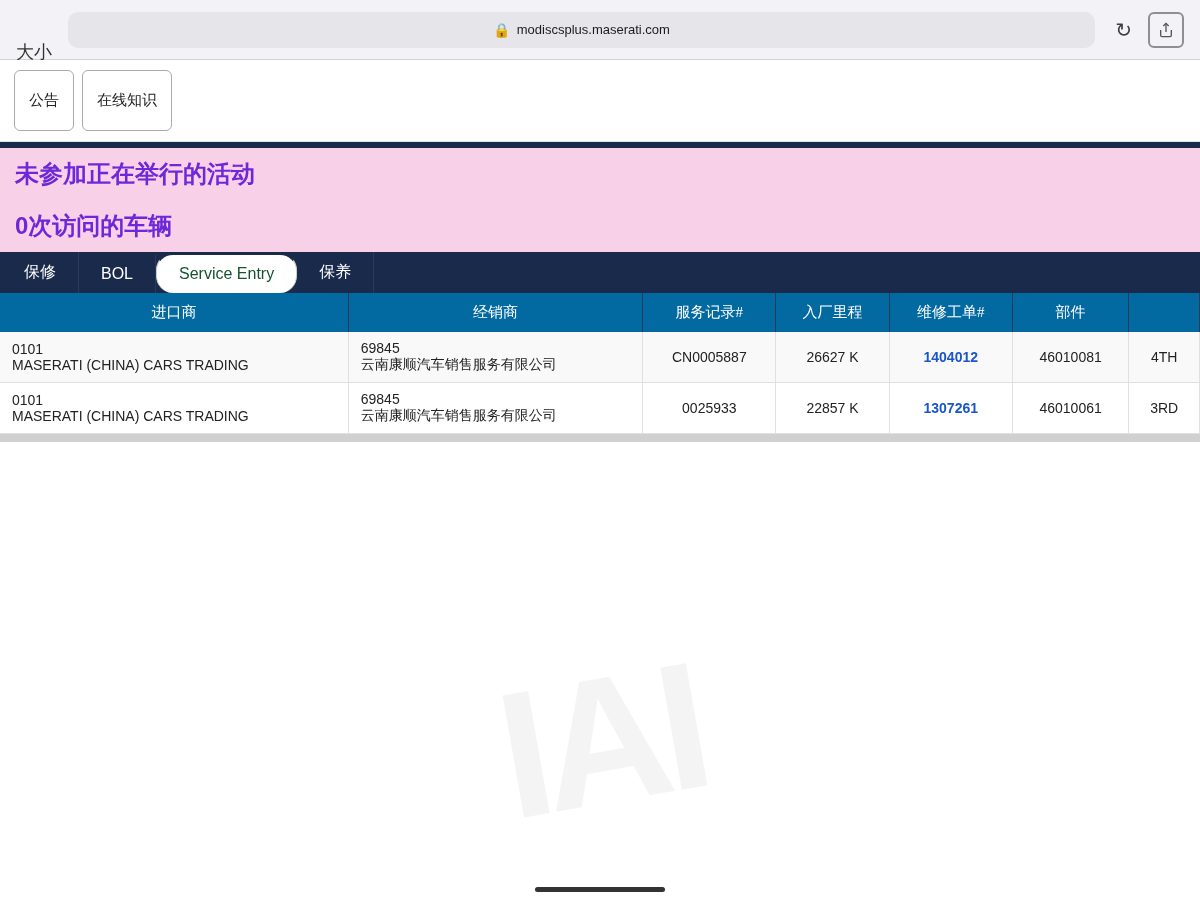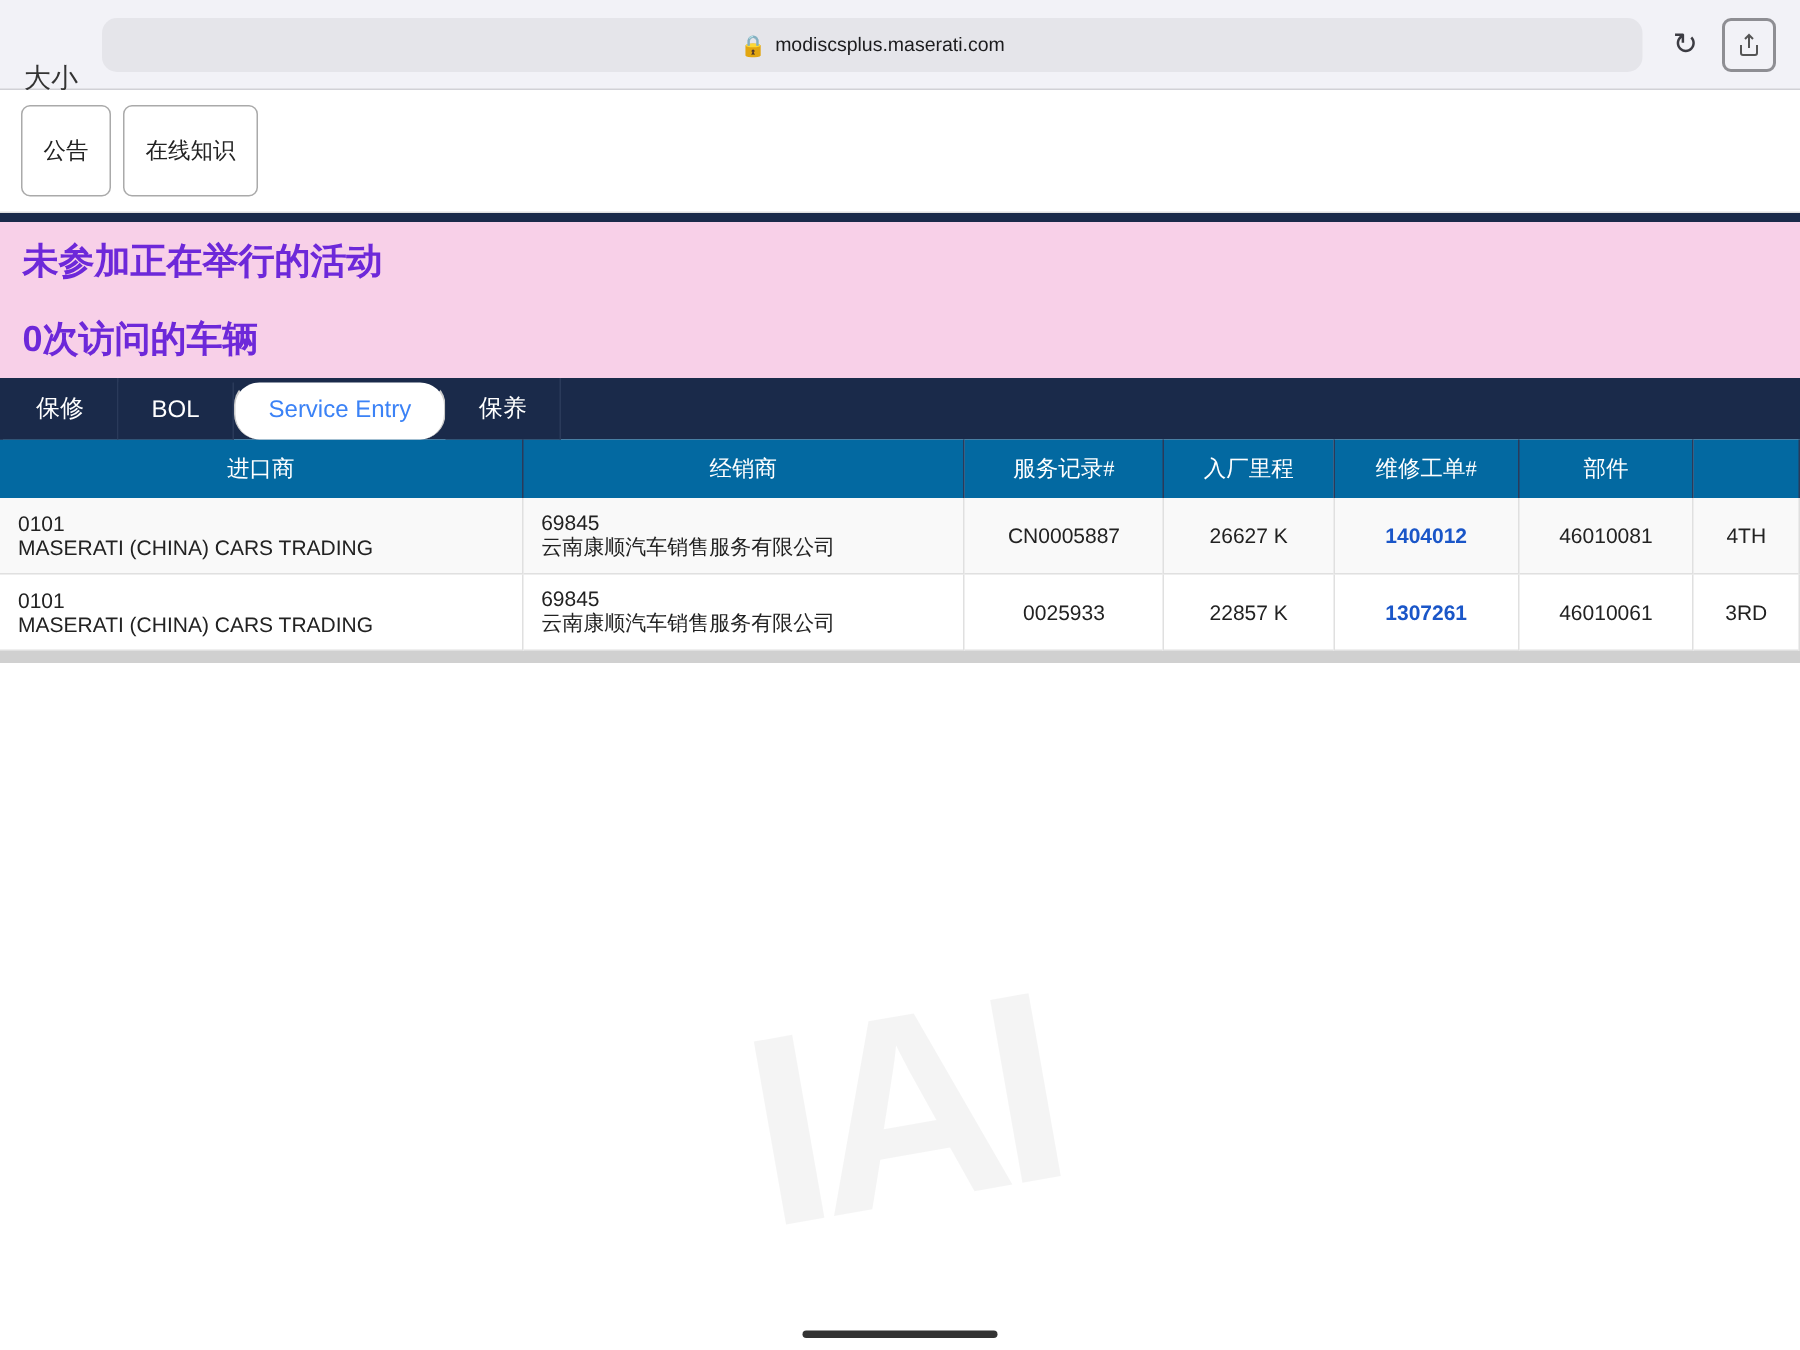--- a/index.html
+++ b/index.html
@@ -122,21 +122,21 @@
     .tab-item {
       padding: 10px 22px;
       font-size: 16px;
       color: #fff;
       cursor: pointer;
       border-right: 1px solid #2a3a5a;
       background: #1a2a4a;
     }
     .tab-item.active {
       background: #fff;
-      color: #3b82f6;
+      color: #14532d;
       border-top: 2px solid #1a2a4a;
       border-left: 1px solid #ccc;
       border-right: 1px solid #ccc;
       border-bottom: none;
       border-radius: 17px;
     }
     .tab-item:first-child {
       border-left: 2px solid #1a2a4a;
     }
 

